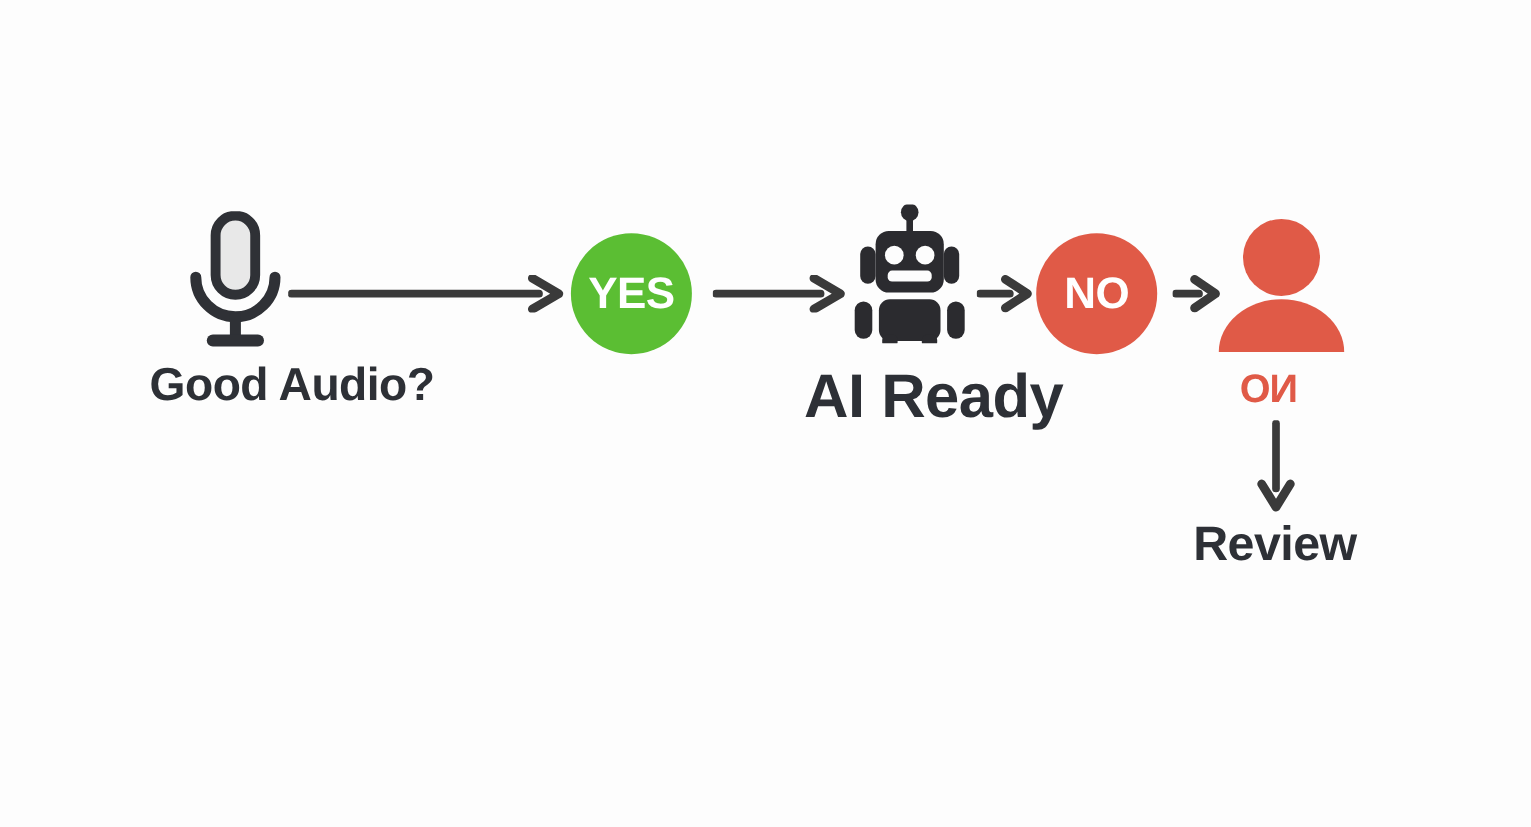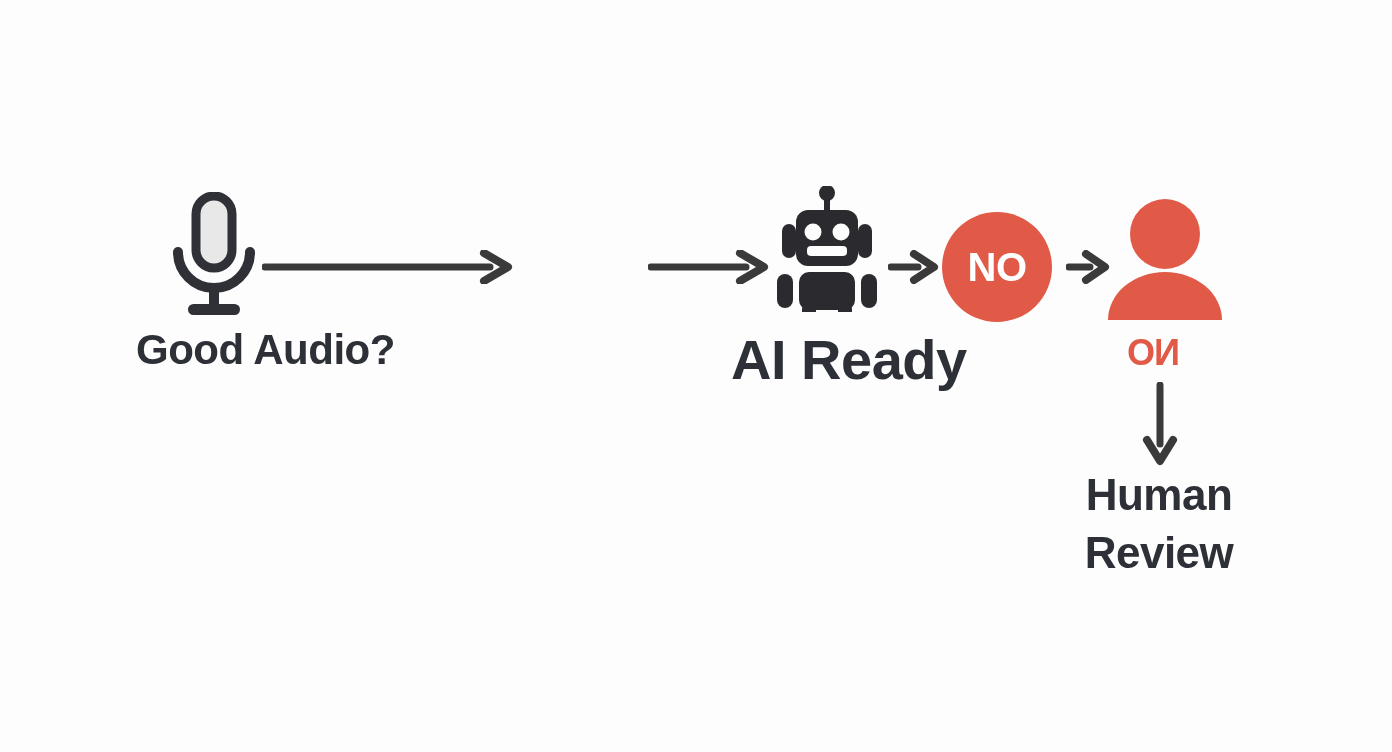--- a/index.html
+++ b/index.html
@@ -122,20 +122,23 @@
       <rect x="24" y="112" width="52" height="11" rx="5.5" fill="#2f3136"></rect>
     </svg>
     <div id="label-good-audio" class="label">Good Audio?</div>
   </div>
 
   <svg id="arrow-1" class="arrow" viewBox="0 0 252 34" xmlns="http://www.w3.org/2000/svg">
     <line x1="3" y1="17" x2="228" y2="17" stroke="#3a3a3a" stroke-width="7" stroke-linecap="round"></line>
     <polyline points="222,3 246,17 222,31" fill="none" stroke="#3a3a3a" stroke-width="8" stroke-linecap="round" stroke-linejoin="round"></polyline>
   </svg>
 
+  <div id="node-yes" class="circle">
+    <span>YES</span>
+  </div>
 
   <svg id="arrow-2" class="arrow" viewBox="0 0 122 34" xmlns="http://www.w3.org/2000/svg">
     <line x1="3" y1="17" x2="98" y2="17" stroke="#3a3a3a" stroke-width="7" stroke-linecap="round"></line>
     <polyline points="92,3 116,17 92,31" fill="none" stroke="#3a3a3a" stroke-width="8" stroke-linecap="round" stroke-linejoin="round"></polyline>
   </svg>
 
   <div class="node">
     <svg id="icon-robot" class="node" viewBox="0 0 122 126" xmlns="http://www.w3.org/2000/svg">
 
       <line x1="61" y1="6" x2="61" y2="26" stroke="#2b2b2f" stroke-width="6" stroke-linecap="round"></line>
@@ -181,18 +184,17 @@
     </svg>
 
     <div id="label-branch-no">NO</div>
 
     <svg id="arrow-5" class="arrow" viewBox="0 0 36 84" xmlns="http://www.w3.org/2000/svg">
       <line x1="18" y1="3" x2="18" y2="62" stroke="#3a3a3a" stroke-width="7" stroke-linecap="round"></line>
       <polyline points="5,58 18,79 31,58" fill="none" stroke="#3a3a3a" stroke-width="8" stroke-linecap="round" stroke-linejoin="round"></polyline>
     </svg>
 
     <div id="label-human-review" class="label">
-      <div>Human</div>
       <div>Review</div>
     </div>
   </div>
 
 </div>
 
 </body></html>

